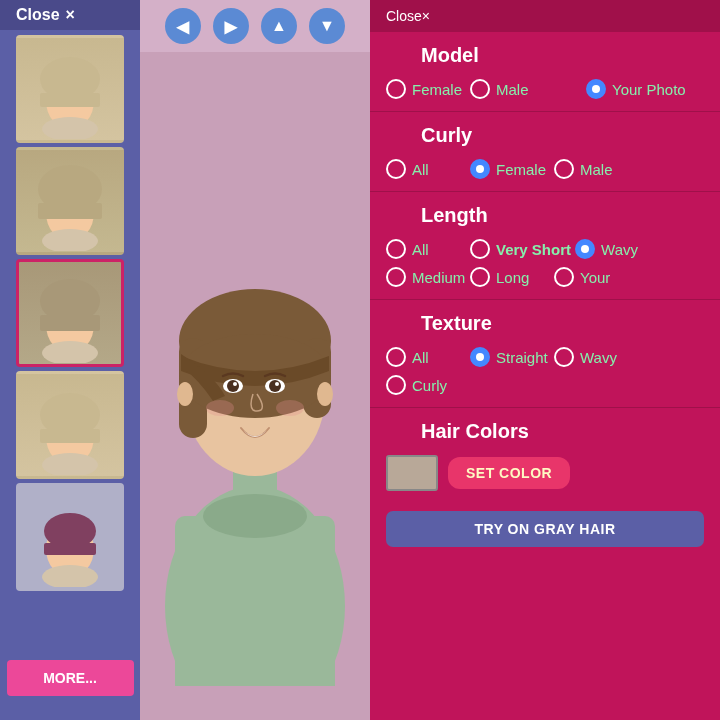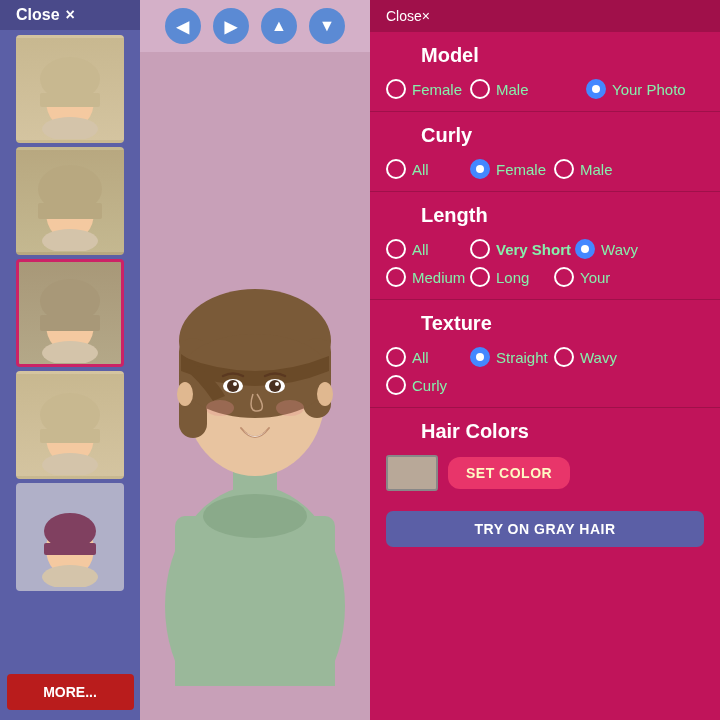--- a/index.html
+++ b/index.html
@@ -68,22 +68,22 @@
       display: flex;
       align-items: center;
       justify-content: center;
       font-size: 11px;
       color: #555;
       position: relative;
       overflow: hidden;
     }
     .sidebar-more {
       width: 127px;
-      margin: 10px auto;
-      background: #b91c1c;
+      margin: 24px auto;
+      background: #ec4899;
       color: white;
       border: none;
       border-radius: 4px;
       padding: 10px;
       font-size: 14px;
       font-weight: bold;
       cursor: pointer;
       text-align: center;
       flex-shrink: 0;
     }

